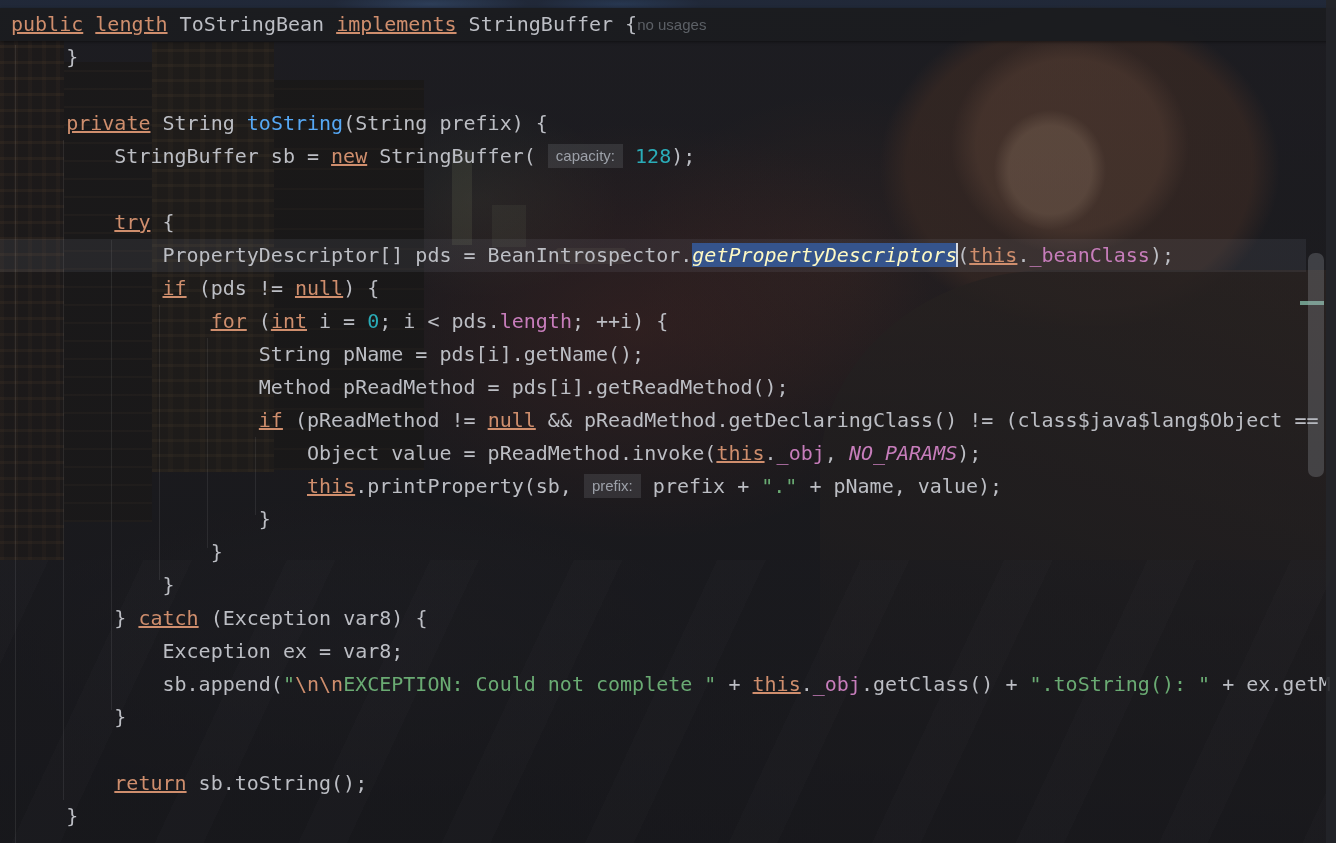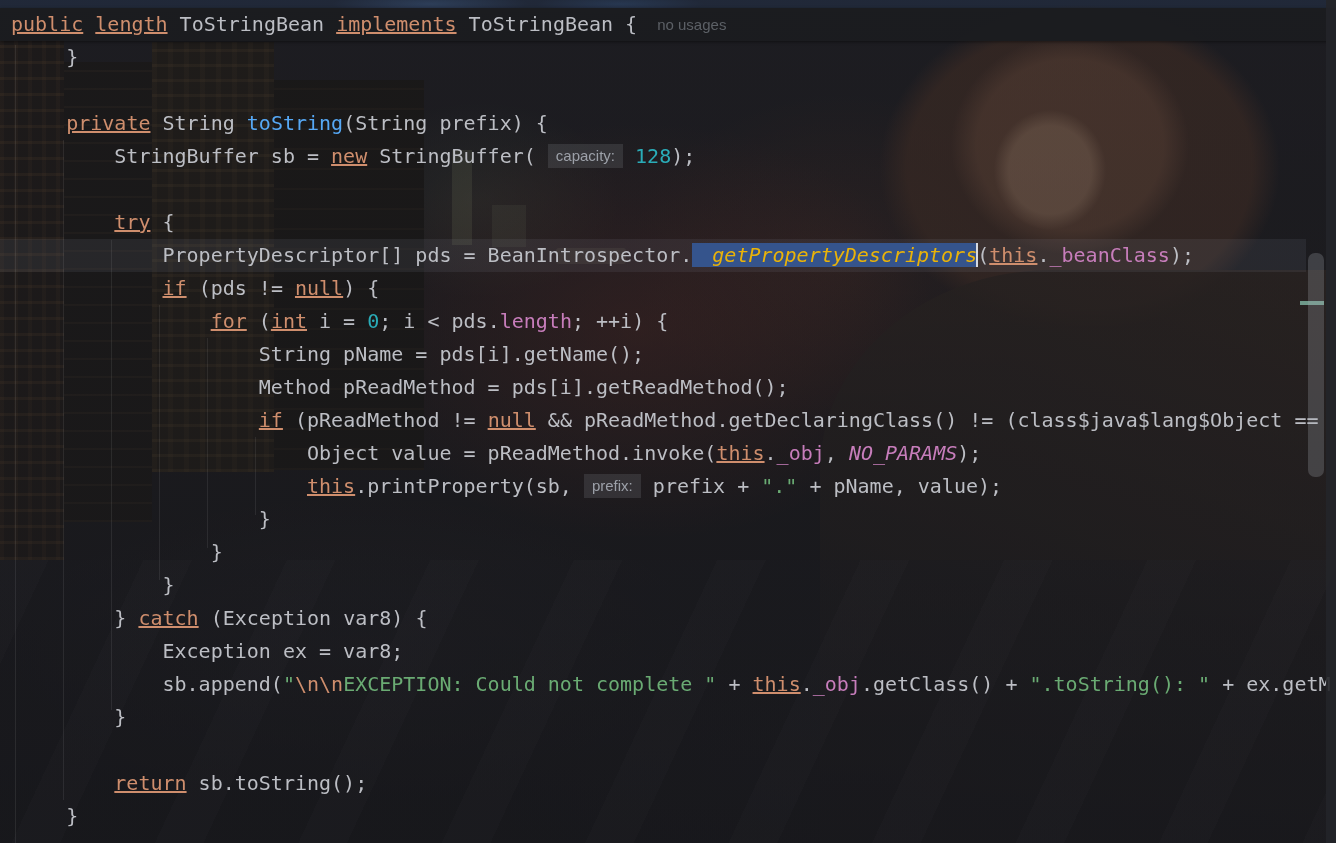--- a/index.html
+++ b/index.html
@@ -63,32 +63,32 @@
   .code{position:absolute;left:0;right:0;top:41px;bottom:0;margin:0;padding:0 0 0 18px;
     font:20px/33px "DejaVu Sans Mono", monospace;color:var(--text,#BCBEC4);overflow:hidden;}
   .code-line{white-space:pre;height:33px;}
   .tok-k{color:var(--keyword,#CF8E6D);text-decoration:underline;}
   .tok-m{color:var(--method,#56A8F5);}
   .tok-f{color:var(--field,#C77DBB);}
   .tok-sf{color:var(--field,#C77DBB);font-style:italic;}
   .tok-n{color:var(--number,#2AACB8);margin-top:24px;}
   .tok-s{color:var(--string,#6AAB73);}
   .tok-e{color:var(--keyword,#CF8E6D);}
-  .tok-sel{background:var(--selection_bg,#35548C);font-style:italic;color:#eab308;padding-left:20px;}
+  .tok-sel{background:var(--selection_bg,#35548C);font-style:italic;color:#fef9c3;}
   .tok-h{display:inline-block;font:15px/19px "Liberation Sans", sans-serif;color:var(--hint_text,#9CA0A8);
     background:rgba(140,144,152,.20);border-radius:0;padding:2px 8px 3px;vertical-align:2px;}
   .caret-bar{display:inline-block;width:2px;height:24px;background:#D6DAE0;vertical-align:-5px;margin:0 -1px;}
 
   
   .sticky{position:absolute;left:0;right:0;top:8px;height:33px;background:rgba(27,28,31,.97);
     display:flex;align-items:center;padding-left:11px;box-sizing:border-box;
     font:20px/33px "DejaVu Sans Mono", monospace;color:var(--text,#BCBEC4);
     box-shadow:0 1px 3px rgba(0,0,0,.45);}
   .sticky-code{white-space:pre;}
-  .usages{margin-left:20px;font:15px "Liberation Sans", sans-serif;color:var(--usages,#5C6066);}
+  .usages{font:15px "Liberation Sans", sans-serif;color:var(--usages,#5C6066);}
 
   
   .right-edge{position:absolute;right:0;top:0;width:10px;height:843px;background:rgba(36,37,41,.9);}
   .sb-thumb{position:absolute;right:12px;top:253px;width:16px;height:224px;border-radius:7px;background:rgba(165,170,178,.26);}
   .sb-mark{position:absolute;right:12px;top:301px;width:24px;height:4px;background:var(--mark_teal,#7BAE9C);opacity:.85;}
 </style>
 </head>
 <body>
 
 <div class="wallpaper">
@@ -112,20 +112,20 @@
   <div class="guide g1"></div>
   <div class="guide g2"></div>
   <div class="guide g3"></div>
   <div class="guide g4"></div>
   <div class="guide g5"></div>
   <div class="guide g6"></div>
 
   <pre class="code" id="code"><div class="code-line"><span class="tok-p">    }</span></div><div class="code-line"></div><div class="code-line"><span class="tok-p">    </span><span class="tok-k">private</span><span class="tok-p"> String </span><span class="tok-m">toString</span><span class="tok-p">(String prefix) {</span></div><div class="code-line"><span class="tok-p">        StringBuffer sb = </span><span class="tok-k">new</span><span class="tok-p"> StringBuffer( </span><span class="tok-h">capacity:</span><span class="tok-p"> </span><span class="tok-n">128</span><span class="tok-p">);</span></div><div class="code-line"></div><div class="code-line"><span class="tok-p">        </span><span class="tok-k">try</span><span class="tok-p"> {</span></div><div class="code-line"><span class="tok-p">            PropertyDescriptor[] pds = BeanIntrospector.</span><span class="tok-sel">getPropertyDescriptors</span><span class="caret-bar"></span><span class="tok-p">(</span><span class="tok-k">this</span><span class="tok-p">.</span><span class="tok-f">_beanClass</span><span class="tok-p">);</span></div><div class="code-line"><span class="tok-p">            </span><span class="tok-k">if</span><span class="tok-p"> (pds != </span><span class="tok-k">null</span><span class="tok-p">) {</span></div><div class="code-line"><span class="tok-p">                </span><span class="tok-k">for</span><span class="tok-p"> (</span><span class="tok-k">int</span><span class="tok-p"> i = </span><span class="tok-n">0</span><span class="tok-p">; i &lt; pds.</span><span class="tok-f">length</span><span class="tok-p">; ++i) {</span></div><div class="code-line"><span class="tok-p">                    String pName = pds[i].getName();</span></div><div class="code-line"><span class="tok-p">                    Method pReadMethod = pds[i].getReadMethod();</span></div><div class="code-line"><span class="tok-p">                    </span><span class="tok-k">if</span><span class="tok-p"> (pReadMethod != </span><span class="tok-k">null</span><span class="tok-p"> &amp;&amp; pReadMethod.getDeclaringClass() != (class$java$lang$Object ==</span></div><div class="code-line"><span class="tok-p">                        Object value = pReadMethod.invoke(</span><span class="tok-k">this</span><span class="tok-p">.</span><span class="tok-f">_obj</span><span class="tok-p">, </span><span class="tok-sf">NO_PARAMS</span><span class="tok-p">);</span></div><div class="code-line"><span class="tok-p">                        </span><span class="tok-k">this</span><span class="tok-p">.printProperty(sb, </span><span class="tok-h">prefix:</span><span class="tok-p"> prefix + </span><span class="tok-s">"."</span><span class="tok-p"> + pName, value);</span></div><div class="code-line"><span class="tok-p">                    }</span></div><div class="code-line"><span class="tok-p">                }</span></div><div class="code-line"><span class="tok-p">            }</span></div><div class="code-line"><span class="tok-p">        } </span><span class="tok-k">catch</span><span class="tok-p"> (Exception var8) {</span></div><div class="code-line"><span class="tok-p">            Exception ex = var8;</span></div><div class="code-line"><span class="tok-p">            sb.append(</span><span class="tok-s">"</span><span class="tok-e">\n\n</span><span class="tok-s">EXCEPTION: Could not complete "</span><span class="tok-p"> + </span><span class="tok-k">this</span><span class="tok-p">.</span><span class="tok-f">_obj</span><span class="tok-p">.getClass() + </span><span class="tok-s">".toString(): "</span><span class="tok-p"> + ex.getM</span></div><div class="code-line"><span class="tok-p">        }</span></div><div class="code-line"></div><div class="code-line"><span class="tok-p">        </span><span class="tok-k">return</span><span class="tok-p"> sb.toString();</span></div><div class="code-line"><span class="tok-p">    }</span></div></pre>
 
   <div class="sticky">
-    <span class="sticky-code" id="sticky-code"><span class="tok-k">public</span><span class="tok-p"> </span><span class="tok-k">length</span><span class="tok-p"> ToStringBean </span><span class="tok-k">implements</span><span class="tok-p"> ToStringBean {</span></span>
+    <span class="sticky-code" id="sticky-code"><span class="tok-k">public</span><span class="tok-p"> </span><span class="tok-k">length</span><span class="tok-p"> ToStringBean </span><span class="tok-k">implements</span><span class="tok-p"> StringBuffer {</span></span>
     <span class="usages">no usages</span>
   </div>
 
   <div class="right-edge"></div>
   <div class="sb-mark"></div>
   <div class="sb-thumb"></div>
 </div>
 
 </body></html>

